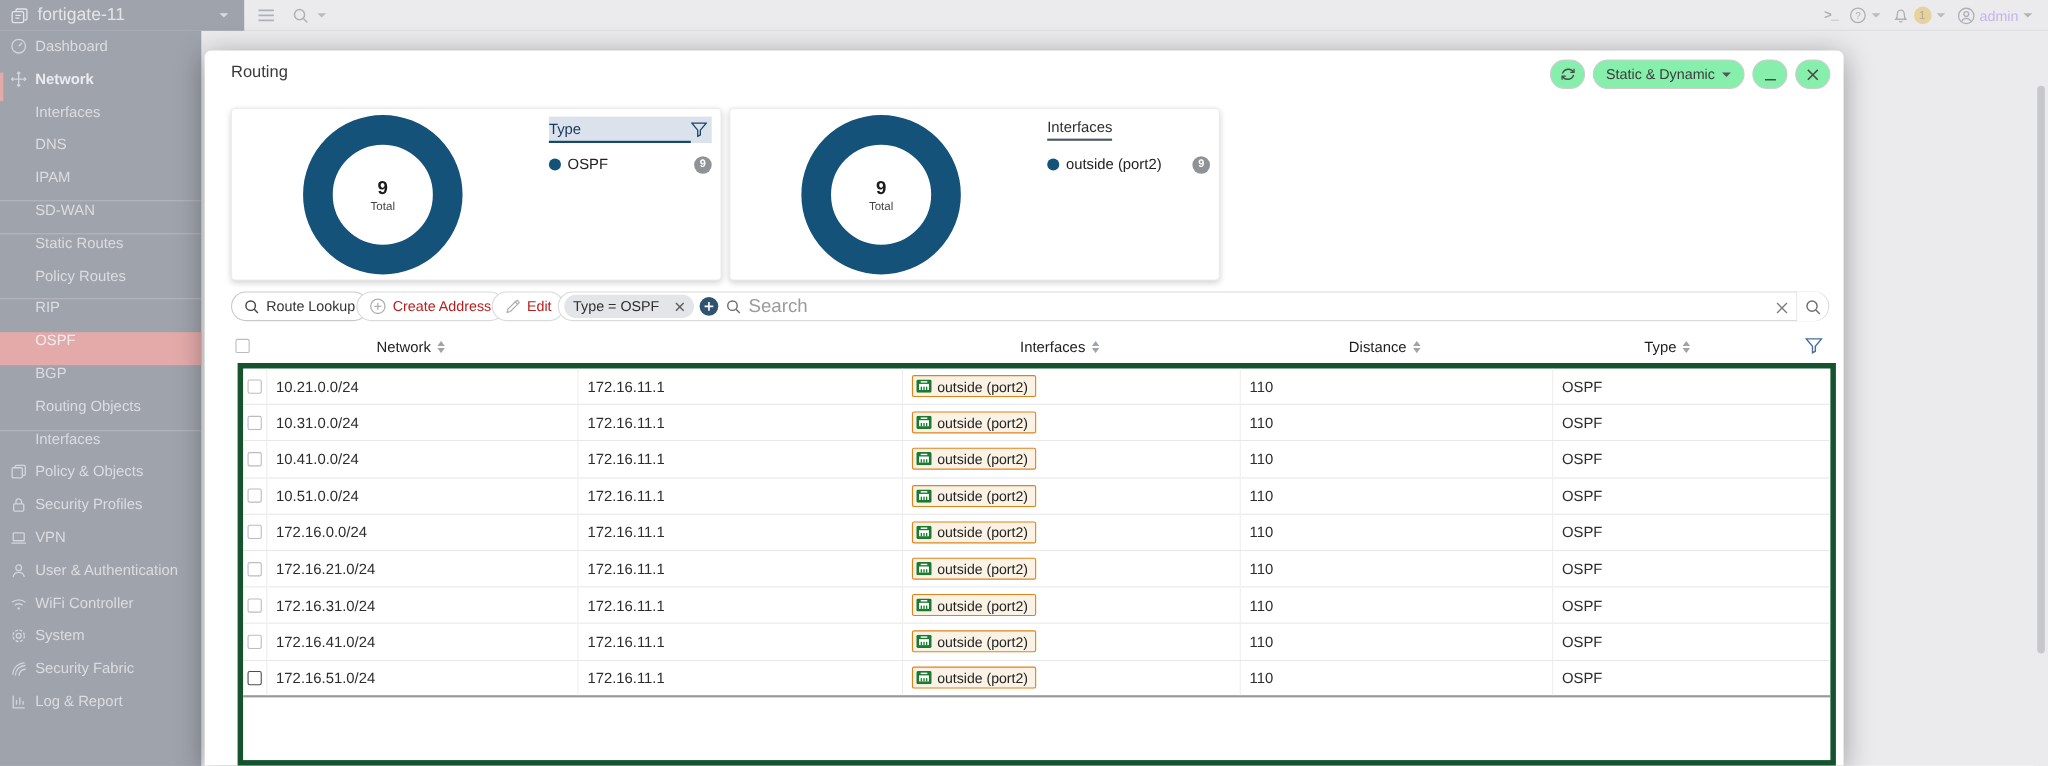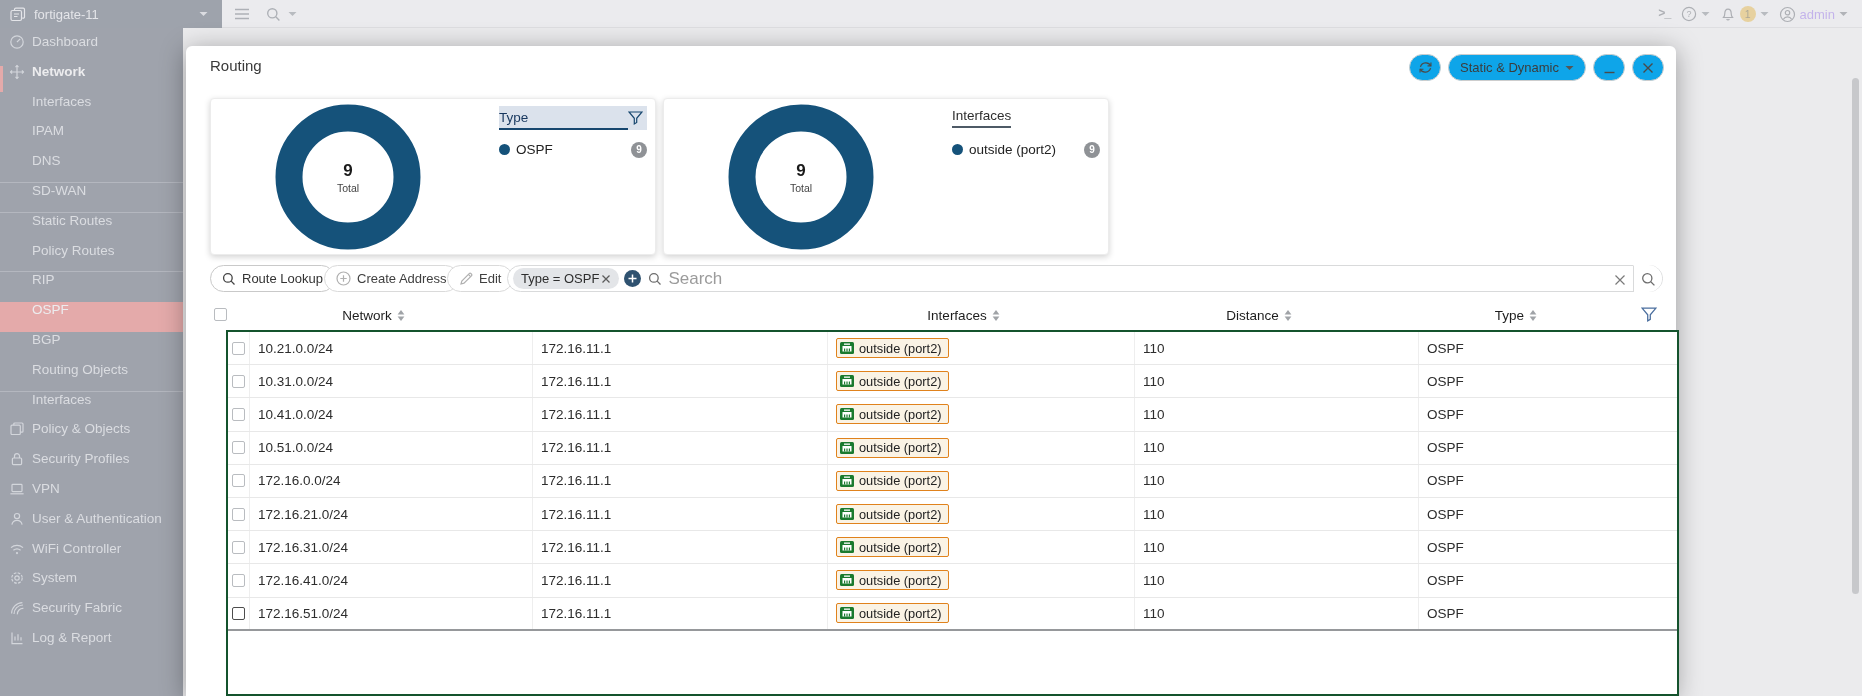--- a/index.html
+++ b/index.html
@@ -4,21 +4,21 @@
 <style>
   *{box-sizing:border-box;margin:0;padding:0}
   html,body{width:1862px;height:696px;overflow:hidden;font-family:"Liberation Sans","DejaVu Sans",sans-serif;background:#fbfbfc}
   svg{display:block}
 
   
   #base{position:absolute;inset:0;z-index:0}
   #topbar{position:absolute;left:0;top:0;width:1862px;height:28px;background:#fdfdfe;border-bottom:1px solid #d8d8da}
   #topbar-left{position:absolute;left:0;top:0;width:222px;height:28px;background:#212e44;display:flex;align-items:center;color:#e7eaef}
   #topbar-left .logo{margin-left:10px}
-  #topbar-left .devname{margin-left:8px;font-size:13px}
+  #topbar-left .devname{margin-left:8px;font-size:16px}
   #topbar-left .caret{position:absolute;right:14px}
   .tb-ic{position:absolute;top:0;height:28px;display:flex;align-items:center;color:#4c5560}
   #hamburger{left:234px}#tb-search{left:266px}#tb-search-caret{left:288px}
   #topbar-right{position:absolute;right:14px;top:0;height:28px;display:flex;align-items:center;gap:10px;color:#4b525b}
   #topbar-right .grp{display:flex;align-items:center;gap:4px}
   #cli-ic{font-family:"Liberation Mono","DejaVu Sans Mono",monospace;font-size:12px;font-weight:bold;letter-spacing:-1px}
   #notif-badge{width:16px;height:16px;border-radius:50%;background:#f0b31d;color:#4d3c07;font-size:10.5px;display:flex;align-items:center;justify-content:center}
   #admin-name{font-size:13px;color:#8b5cf6}
 
   #sidebar{position:absolute;left:0;top:28px;width:183px;height:668px;background:#232f44;padding-top:6px}
@@ -33,21 +33,21 @@
   #page-scrollbar{position:absolute;right:3px;top:78px;width:7px;height:516px}
   #page-scrollbar .thumb{width:7px;height:100%;border-radius:4px;background:#95989c}
 
   
   #dim-overlay{position:absolute;inset:0;background:rgba(226,226,229,0.65);z-index:50}
 
   
   #modal{position:absolute;left:186px;top:46px;width:1490px;height:650px;background:#fff;border-radius:6px 6px 0 0;box-shadow:0 4px 26px rgba(0,0,0,.35);z-index:100}
   .m-title{position:absolute;left:24px;top:11px;font-size:15px;color:#3a3a3a}
   .m-actions{position:absolute;right:12px;top:8px;display:flex;gap:7px;align-items:center}
-  .pillbtn{height:27px;border:1px solid #cdcdcd;border-radius:14px;background:#0ea5e9;display:flex;align-items:center;gap:6px;padding:0 11px;font-size:13px;color:#3c3c3c;cursor:pointer;font-family:inherit}
+  .pillbtn{height:27px;border:1px solid #cdcdcd;border-radius:14px;background:#86efac;display:flex;align-items:center;gap:6px;padding:0 11px;font-size:13px;color:#3c3c3c;cursor:pointer;font-family:inherit}
   .pillbtn.iconbtn{width:32px;justify-content:center;padding:0}
 
   
   .card{position:absolute;top:52px;width:446px;height:157px;background:#fff;border:1px solid #ececec;border-radius:4px;box-shadow:0 2px 6px rgba(0,0,0,.18)}
   #card1{left:24px}#card2{left:477px}
   .donut-wrap{position:absolute;left:62px;top:3px;width:150px;height:150px}
   .donut-center{position:absolute;inset:0;display:flex;flex-direction:column;align-items:center;justify-content:center}
   .donut-total{font-size:17px;font-weight:bold;color:#1a1a1a}
   .donut-total-label{font-size:10.5px;color:#454545;margin-top:1px}
   .ring{fill:none;stroke:var(--donut,#15527a);stroke-width:27}
@@ -59,42 +59,42 @@
   #card2 .legend-title{display:inline-block;border-bottom:2px solid #4e5a66;padding-bottom:3px}
   .legend-funnel{margin-left:auto;margin-right:4px;color:#17476f}
   .legend-item{display:flex;align-items:center;margin-top:12px;position:relative;cursor:pointer}
   .dot{width:11px;height:11px;border-radius:50%;background:var(--donut,#15527a);margin-right:6px;flex:none}
   .legend-label{font-size:13.5px;color:#222;white-space:nowrap}
   .count-badge{position:absolute;right:0;width:16px;height:16px;border-radius:50%;background:#8f9296;color:#fff;font-size:10px;font-weight:bold;display:flex;align-items:center;justify-content:center}
 
   
   #toolbar{position:absolute;left:24px;top:219px;height:27px;width:1453px}
   .tbtn{position:absolute;top:0;height:27px;border:1px solid #c9c9c9;border-radius:14px;background:#fff;display:flex;align-items:center;gap:6px;padding:0 11px;font-size:13px;color:#333;cursor:pointer;font-family:inherit}
-  .tbtn.disabled{color:#404040;border-color:#dadada}
+  .tbtn.disabled{color:#b91c1c;border-color:#dadada}
   #btn-route-lookup{left:0}
   #btn-create-address{left:114px}
   #btn-edit{left:237px}
   #searchbar{position:absolute;left:297px;top:0;width:1156px;height:27px;border:1px solid #d9dadb;border-radius:14px;background:#fff;display:flex;align-items:center}
-  .chip{display:flex;align-items:center;gap:2px;height:21px;margin-left:5px;padding:0 8px;background:#e3e5e8;border-radius:11px;font-size:13px;color:#2e2e2e}
+  .chip{display:flex;align-items:center;gap:14px;height:21px;margin-left:5px;padding:0 8px;background:#e3e5e8;border-radius:11px;font-size:13px;color:#2e2e2e}
   .chip .chip-x{color:#5c5c5c;cursor:pointer;display:flex}
   #add-filter{width:17px;height:17px;border-radius:50%;background:#2f5270;color:#fff;display:flex;align-items:center;justify-content:center;margin-left:5px;cursor:pointer}
   #search-mag{margin-left:7px;color:#6d6d6d}
   #search-placeholder{margin-left:6px;font-size:17px;color:#9b9b9b}
   #search-clear{position:absolute;right:36px;top:0;height:27px;display:flex;align-items:center;color:#7a7a7a;cursor:pointer}
   #search-go{position:absolute;right:0;top:-1px;height:27px;width:29px;border-left:1px solid #d9dadb;border-radius:0 14px 14px 0;display:flex;align-items:center;justify-content:center;color:#6d6d6d;cursor:pointer;background:#fff;border-top:1px solid transparent}
 
   
   #thead{position:absolute;left:24px;top:254px;width:1453px;height:30px;font-size:13.5px;color:#1d1d1d}
   .hcell{position:absolute;top:0;height:30px;display:flex;align-items:center;justify-content:center;gap:5px;cursor:pointer}
   .sortic{display:flex;flex-direction:column;gap:1px}
   #thead-funnel{position:absolute;right:6px;top:7px;color:#4a6e9e;cursor:pointer}
   .cbx{width:13px;height:13px;border:1px solid #b9bcc0;border-radius:2px;background:#fff;cursor:pointer}
   #select-all{position:absolute;left:4px;top:8px}
 
-  #table-body{position:absolute;left:40px;top:284px;width:1453px;height:366px;border:2px solid #14532d;background:#fff;overflow:hidden}
+  #table-body{position:absolute;left:30px;top:284px;width:1453px;height:366px;border:5px solid #14532d;background:#fff;overflow:hidden}
   .trow{display:flex;height:33.2px;border-bottom:1px solid #e8e8e8;align-items:stretch;font-size:13.5px;color:#2d2d2d;cursor:pointer}
   .tc{display:flex;align-items:center;padding-left:8px;border-right:1px solid #eeeeee}
   .c0{width:22px;padding-left:0;justify-content:center}
   .c1{width:283px}.c2{width:295px}.c3{width:307px}.c4{width:284px}.c5{width:262px;border-right:none;flex:1}
   .trow.focused{border-bottom:2px solid #96989b}
   .trow.focused .cbx{border:1.5px solid #4d4d4d}
   .ifbadge{display:inline-flex;align-items:center;gap:5px;height:20px;padding:0 6px 0 3px;border:1px solid var(--if-border,#e0821c);background:var(--if-bg,#faf3e5);border-radius:2px;font-size:12.8px;color:#222}
 </style>
 </head>
 <body>
@@ -178,24 +178,24 @@
             <path d="M8 1.6v12.8M1.6 8h12.8"></path>
             <path d="M6.5 3.1L8 1.6l1.5 1.5M6.5 12.9L8 14.4l1.5-1.5M3.1 6.5L1.6 8l1.5 1.5M12.9 6.5L14.4 8l-1.5 1.5"></path>
           </svg>
         </span>
         <span class="sb-label">Network</span>
       </div>
       <div class="sb-item">
         <span class="sb-label">Interfaces</span>
       </div>
       <div class="sb-item">
+        <span class="sb-label">DNS</span>
+      </div>
+      <div class="sb-item">
         <span class="sb-label">IPAM</span>
-      </div>
-      <div class="sb-item">
-        <span class="sb-label">DNS</span>
       </div>
       <div class="sb-item sep">
         <span class="sb-label">SD-WAN</span>
       </div>
       <div class="sb-item sep">
         <span class="sb-label">Static Routes</span>
       </div>
       <div class="sb-item">
         <span class="sb-label">Policy Routes</span>
       </div>

